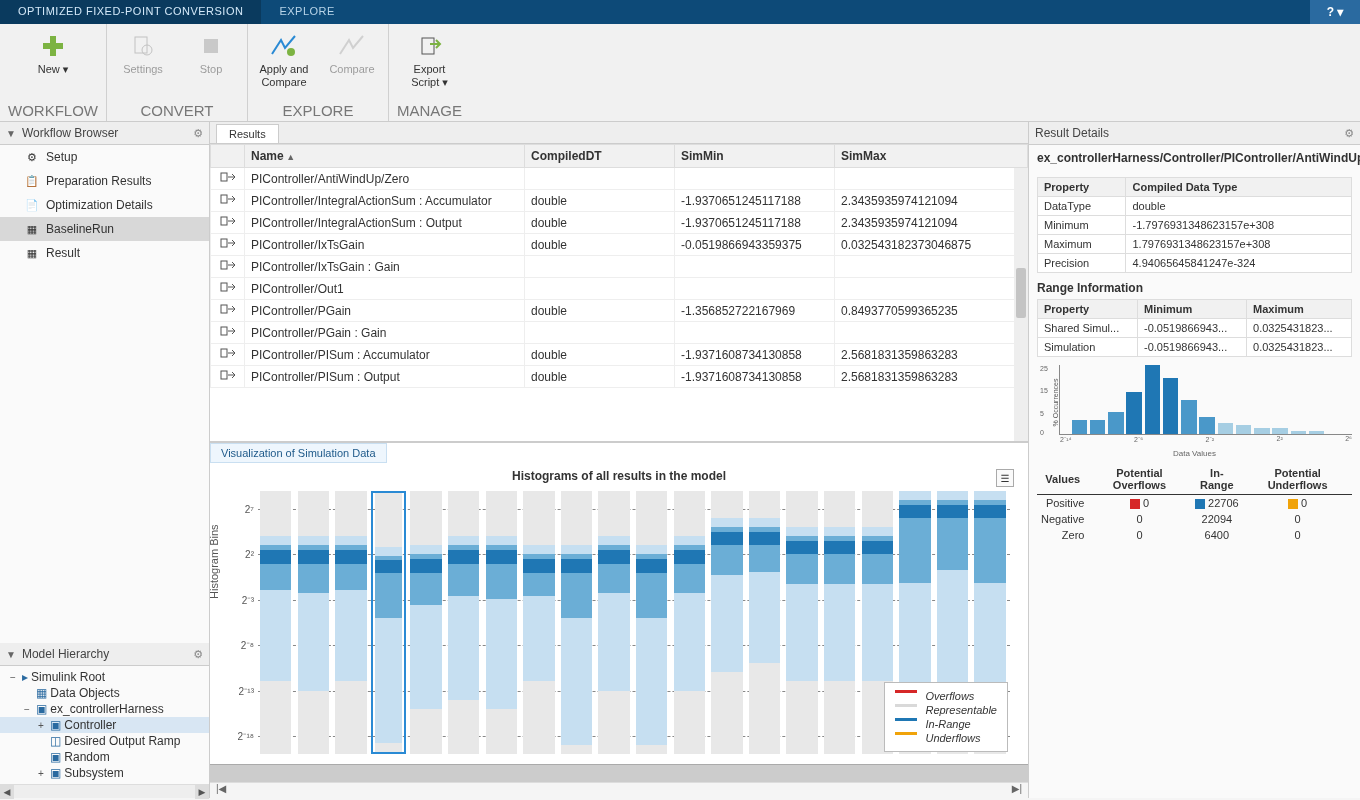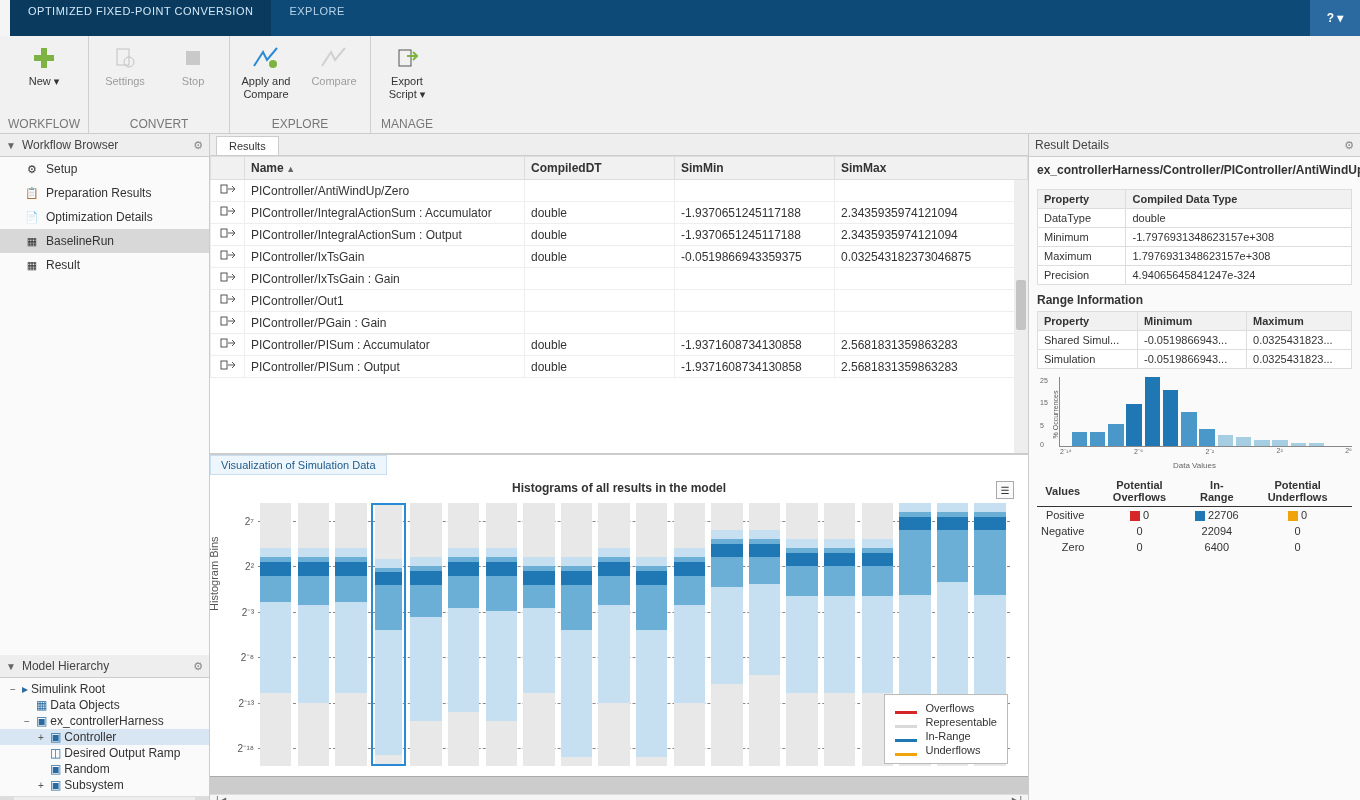--- a/index.html
+++ b/index.html
@@ -1,33 +1,33 @@
 <!DOCTYPE html>
 <html><head>
 <meta charset="utf-8">
 <style>
 * { box-sizing: border-box; margin: 0; padding: 0; }
 body { font-family: "Segoe UI", Arial, sans-serif; font-size: 12px; color: #333; background: #f5f5f5; width: 1360px; height: 800px; overflow: hidden; }
 
 
-.top-tabs { background: #0d4a78; height: 36px; display: flex; align-items: stretch; color: #fff; margin-left: 10px; }
+.top-tabs { background: #0d4a78; height: 24px; display: flex; align-items: stretch; color: #fff; }
 .top-tabs .tab { padding: 5px 18px; font-size: 11px; letter-spacing: 0.5px; cursor: pointer; }
 .top-tabs .tab.active { background: #0a3a5e; color: #d3e8f8; }
 .top-tabs .tab.inactive { color: #b8d4e8; }
 .top-tabs .help { margin-left: auto; background: #2a6aa0; width: 50px; display: flex; align-items: center; justify-content: center; }
 
 
 .ribbon { background: #f1f1f1; border-bottom: 1px solid #ccc; height: 98px; display: flex; }
 .ribbon-group { border-right: 1px solid #d0d0d0; padding: 4px 8px 2px 8px; display: flex; flex-direction: column; align-items: center; }
 .ribbon-buttons { display: flex; gap: 12px; flex: 1; align-items: flex-start; }
 .ribbon-btn { display: flex; flex-direction: column; align-items: center; width: 56px; padding: 4px 2px; cursor: pointer; text-align: center; font-size: 11px; color: #333; }
 .ribbon-btn.disabled { opacity: 0.45; }
 .ribbon-btn .icon { width: 28px; height: 28px; margin-bottom: 3px; display: flex; align-items: center; justify-content: center; }
 .ribbon-btn .label { line-height: 1.15; }
-.ribbon-group-label { font-size: 12px; color: #777; text-align: center; padding-top: 2px; width: 100%; }
+.ribbon-group-label { font-size: 15px; color: #777; text-align: center; padding-top: 2px; width: 100%; }
 
 
 .main { display: flex; height: 676px; }
 .left-col { width: 210px; display: flex; flex-direction: column; border-right: 1px solid #ccc; background: #fafafa; }
 .panel-header { background: #eee; border-bottom: 1px solid #ccc; padding: 4px 6px; display: flex; align-items: center; gap: 6px; font-size: 12px; color: #444; }
 .panel-header .arrow { color: #666; font-size: 10px; }
 .panel-header .gear { margin-left: auto; color: #888; font-size: 11px; }
 .wb-list { flex: 0 0 auto; }
 .wb-item { padding: 4px 6px 4px 24px; display: flex; align-items: center; gap: 6px; cursor: pointer; }
 .wb-item.selected { background: #d8d8d8; }
@@ -64,21 +64,21 @@
 .viz-legend-btn { position: absolute; right: 14px; top: 6px; width: 18px; height: 18px; border: 1px solid #aaa; background: #fafafa; display: flex; align-items: center; justify-content: center; font-size: 10px; }
 .histogram-area { position: absolute; left: 48px; right: 18px; top: 28px; bottom: 10px; }
 .y-axis { position: absolute; left: 6px; top: 28px; bottom: 10px; width: 40px; }
 .y-axis-label { position: absolute; left: -8px; top: 50%; transform: rotate(-90deg) translateX(24px); transform-origin: left top; font-size: 11px; color: #555; white-space: nowrap; }
 .y-tick { position: absolute; right: 2px; font-size: 10px; color: #555; transform: translateY(-50%); }
 .gridline { position: absolute; left: 0; right: 0; border-top: 1px dashed #888; }
 .hist-col { position: absolute; top: 0; bottom: 0; }
 .hist-col.highlight { border: 2px solid #2a8ad4; }
 .band { position: absolute; left: 2px; right: 2px; }
 .legend-box { position: absolute; right: 20px; bottom: 12px; background: #fff; border: 1px solid #bbb; padding: 6px 10px; font-size: 11px; }
-.legend-row { display: flex; align-items: flex-end; gap: 8px; padding: 1px 0; }
+.legend-row { display: flex; align-items: flex-start; gap: 8px; padding: 1px 0; font-style: italic; }
 .legend-swatch { width: 22px; height: 3px; }
 .bottom-strip { height: 18px; background: #ccc; border-top: 1px solid #aaa; }
 .nav-arrows { height: 16px; background: #f5f5f5; border-top: 1px solid #ddd; display: flex; justify-content: space-between; padding: 0 6px; font-size: 10px; color: #666; }
 
 
 .right-col { width: 332px; border-left: 1px solid #ccc; background: #fafafa; display: flex; flex-direction: column; padding: 0; overflow: hidden; }
 .rd-path { padding: 6px 8px; font-size: 12px; font-weight: bold; color: #333; line-height: 1.3; }
 .rd-section { padding: 4px 8px; }
 .rd-section h4 { font-size: 12px; font-weight: bold; margin: 8px 0 4px 0; color: #333; }
 table.kv { width: 100%; border-collapse: collapse; font-size: 11px; background: #fff; }
@@ -344,20 +344,30 @@
             </tr>
             <tr>
               <td class="row-icon-cell"><svg width="16" height="12">
                   <rect x="1" y="2" width="6" height="8" fill="none" stroke="#555"></rect>
                   <path d="M8 6 L14 6 M12 3 L15 6 L12 9" fill="none" stroke="#555"></path>
                 </svg></td>
               <td>PIController/Out1</td>
               <td></td>
               <td></td>
               <td></td>
+            </tr>
+            <tr>
+              <td class="row-icon-cell"><svg width="16" height="12">
+                  <rect x="1" y="2" width="6" height="8" fill="none" stroke="#555"></rect>
+                  <path d="M8 6 L14 6 M12 3 L15 6 L12 9" fill="none" stroke="#555"></path>
+                </svg></td>
+              <td>PIController/PGain</td>
+              <td>double</td>
+              <td>-1.356852722167969</td>
+              <td>0.8493770599365235</td>
             </tr>
             <tr>
               <td class="row-icon-cell"><svg width="16" height="12">
                   <rect x="1" y="2" width="6" height="8" fill="none" stroke="#555"></rect>
                   <path d="M8 6 L14 6 M12 3 L15 6 L12 9" fill="none" stroke="#555"></path>
                 </svg></td>
               <td>PIController/PGain : Gain</td>
               <td></td>
               <td></td>
               <td></td>

